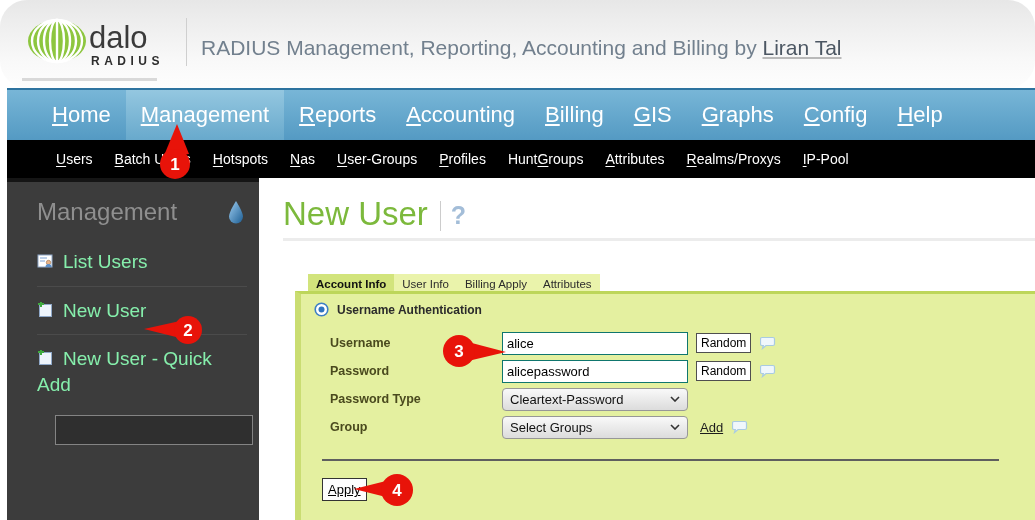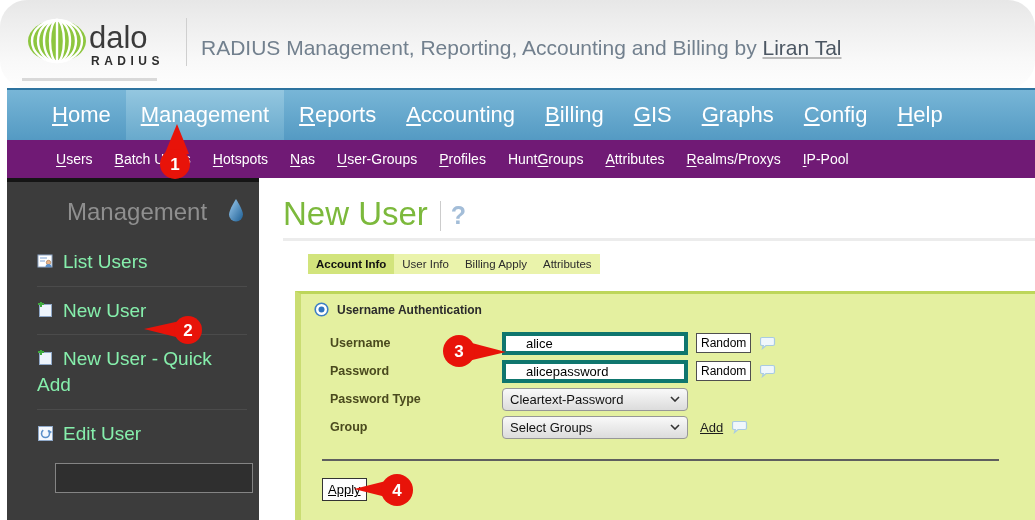--- a/index.html
+++ b/index.html
@@ -45,74 +45,74 @@
   .nav-item {
     display:flex; align-items:center; padding:0 15px; color:#fff;
     text-decoration:none; cursor:pointer; white-space:nowrap;
   }
   .nav-item.active { background:linear-gradient(#94c7e0, #68a9cc); }
   .nav-item u, .subnav-item u { text-decoration:underline; text-underline-offset:2px; }
 
   
   #subnav {
     position:absolute; left:7px; top:140px; width:1028px; height:38px;
-    background:#701a75; display:flex; align-items:center; padding-left:38px;
+    background:#000000; display:flex; align-items:center; padding-left:38px;
     color:#fff; font-size:14px;
   }
   .subnav-item {
     padding:0 11px; color:#fff; text-decoration:none; cursor:pointer; white-space:nowrap;
   }
 
   
   #sidebar {
     position:absolute; left:7px; top:178px; width:252px; height:342px;
     background:#3c3c3c; border-top:4px solid #151515;
     padding:16px 12px 0 30px; color:#ededed;
   }
-  #sidebar-title-row { display:flex; align-items:flex-start; justify-content:space-between; padding-right:2px;margin-left:30px; }
+  #sidebar-title-row { display:flex; align-items:center; justify-content:space-between; padding-right:2px; }
   #sidebar-title { font-size:24px; color:#8f8f8f; }
   #sidebar-section { margin-top:20px; font-size:13px; font-weight:bold; color:#e87c1f; letter-spacing:2.5px; }
   #sidebar-menu { list-style:none; margin:12px 0 0 0; padding:0; }
   #sidebar-menu li.sb-item {
     padding:11px 0; font-size:19px; color:#86efac; cursor:pointer; line-height:1.35;
   }
   #sidebar-menu li.bordered { border-top:1px solid #4b4b4b; }
   .sb-icon { display:inline-block; vertical-align:-2px; margin-right:9px; }
   #sidebar-filter {
     display:block; margin:6px 0 14px 18px; width:198px; height:30px;
     background:#2f2f2f; border:1px solid #848484; color:#ddd; font-size:15px; padding:0 6px;
   }
 
   
   #content-title-row { position:absolute; left:283px; top:195px; display:flex; align-items:center; }
   #page-title { font-size:33px; color:#7cb93c; }
   #help-sep { width:1px; height:30px; background:#ccc; margin:4px 10px 0 12px; }
   #help-icon { font-size:25px; font-weight:bold; color:#a3bdd8; margin-top:2px; cursor:pointer; }
   #title-rule { position:absolute; left:283px; top:238px; right:0; height:3px; background:#ececec; }
 
-  #tabs { position:absolute; left:308px; top:254px; display:flex; }
+  #tabs { position:absolute; left:308px; top:274px; display:flex; }
   .tab {
     font-size:11.5px; padding:4px 8px; background:#eaf3ab; color:#2c2c2c;
     cursor:pointer; white-space:nowrap;
   }
   .tab.active { background:#d2e47c; font-weight:bold; color:#111; }
 
   #panel {
     position:absolute; left:295px; top:291px; right:0; bottom:0;
     background:#e4f0a0; border-top:3px solid #bdd65a; border-left:6px solid #cadd72;
     padding:6px 18px 0 13px;
   }
   #auth-row { display:flex; align-items:center; margin-top:2px; }
   #auth-label { font-size:12px; font-weight:bold; color:#2b2b2b; margin-left:8px; }
   #form-rows { margin:12px 0 0 16px; }
   .form-row { display:flex; align-items:center; height:28px; }
   .form-label { flex:0 0 172px; font-size:12.5px; font-weight:bold; color:#4a4a1e; }
   .text-input {
-    width:186px; height:23px; border:4px solid #0f766e; background:#fff;
-    font-size:13px; padding:0 20px; font-family:"Liberation Sans", sans-serif;
+    width:186px; height:23px; border:1px solid #0f766e; background:#fff;
+    font-size:13px; padding:0 4px; font-family:"Liberation Sans", sans-serif;
   }
   .random-btn {
     margin-left:8px; font-size:12px; border:1px solid #4f4f4f; background:#fff;
     padding:2px 4px; cursor:pointer; font-family:"Liberation Sans", sans-serif;
   }
   .bubble { margin-left:9px; }
   .select {
     width:186px; height:23px; border:1px solid #979797; border-radius:4px;
     background:linear-gradient(#f9f9f9, #dcdcdc); display:flex; align-items:center;
     font-size:13px; color:#111; padding:0 7px; cursor:pointer;
@@ -212,27 +212,20 @@
           <rect x="1" y="1" width="6" height="2" fill="#3faa3f"></rect>
           <rect x="3" y="-1" width="2" height="6" fill="#3faa3f"></rect>
         </svg><span>New User</span>
       </li>
       <li class="sb-item bordered">
         <svg class="sb-icon" width="17" height="17" viewBox="0 0 17 17">
           <rect x="2.5" y="2.5" width="12" height="12" fill="#eef4fb" stroke="#8fa8c8"></rect>
           <rect x="1" y="1" width="6" height="2" fill="#3faa3f"></rect>
           <rect x="3" y="-1" width="2" height="6" fill="#3faa3f"></rect>
         </svg><span>New User - Quick Add</span>
-      </li>
-      <li class="sb-item bordered">
-        <svg class="sb-icon" width="17" height="17" viewBox="0 0 17 17">
-          <rect x="1.5" y="1.5" width="14" height="14" fill="#f4f8fd" stroke="#8fa8c8"></rect>
-          <circle cx="8.5" cy="8.5" r="4" fill="none" stroke="#5b8fc9" stroke-width="1.6" stroke-dasharray="16 5"></circle>
-          <polygon points="12,5 15,7 12,9" fill="#5b8fc9"></polygon>
-        </svg><span>Edit User</span>
       </li>
       <li style="list-style:none;">
         <input id="sidebar-filter" type="text" value="" style="">
       </li>
 
     </ul>
   </div>
 
   <div id="content-title-row">
     <span id="page-title">New User</span>

